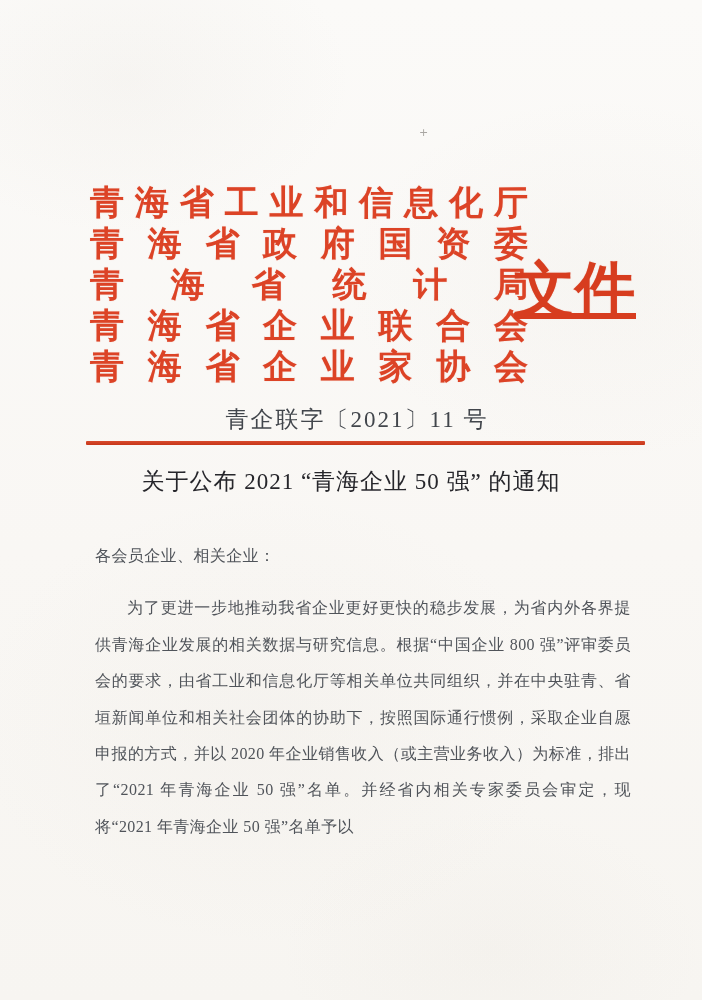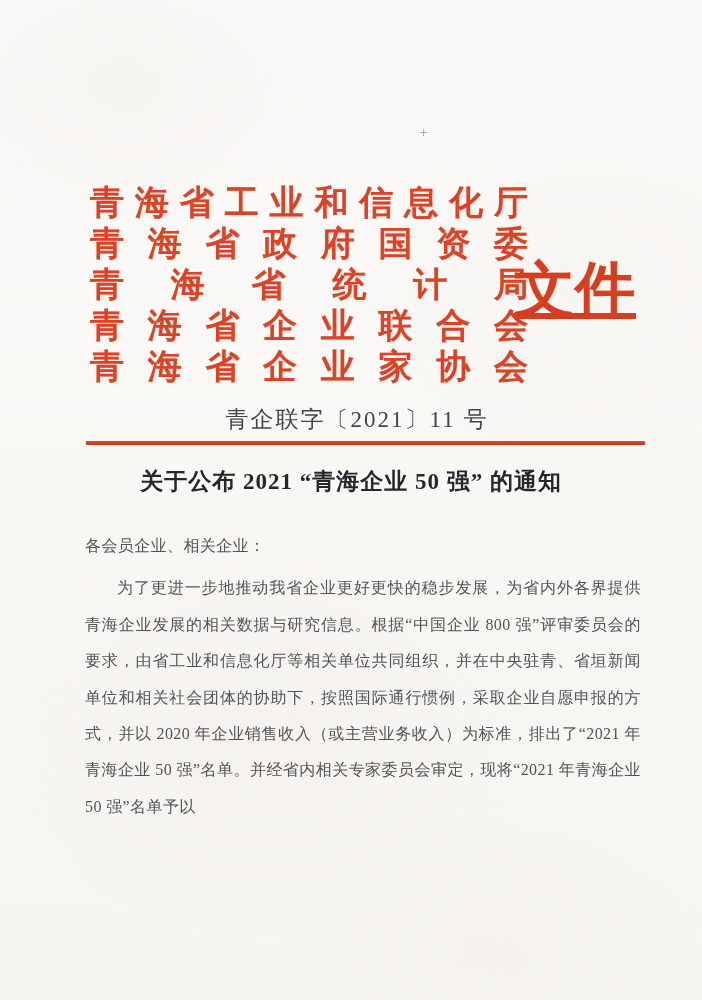--- a/index.html
+++ b/index.html
@@ -92,38 +92,38 @@
 
   
   .title {
     position: absolute;
     top: 466px;
     left: 0;
     width: 702px;
     margin: 0;
     text-align: center;
     font-size: 23px;
-    font-weight: 700;
+    font-weight: 400;
     letter-spacing: 1px;
     color: #26262b;
   }
 
   
   .body-block {
     position: absolute;
     top: 522px;
     left: 79px;
     width: 568px;
     font-size: 16px;
     line-height: 36.4px;
     letter-spacing: 0.4px;
     color: #50545a;
     text-align: justify;
   }
-  .body-block p { margin: 6px; }
+  .body-block p { margin: 16px; }
   .para { text-indent: 2em; }
 </style>
 </head>
 <body>
 
 <div class="page">
 
   <span class="reg-mark">+</span>
 
   <div class="org-block">

